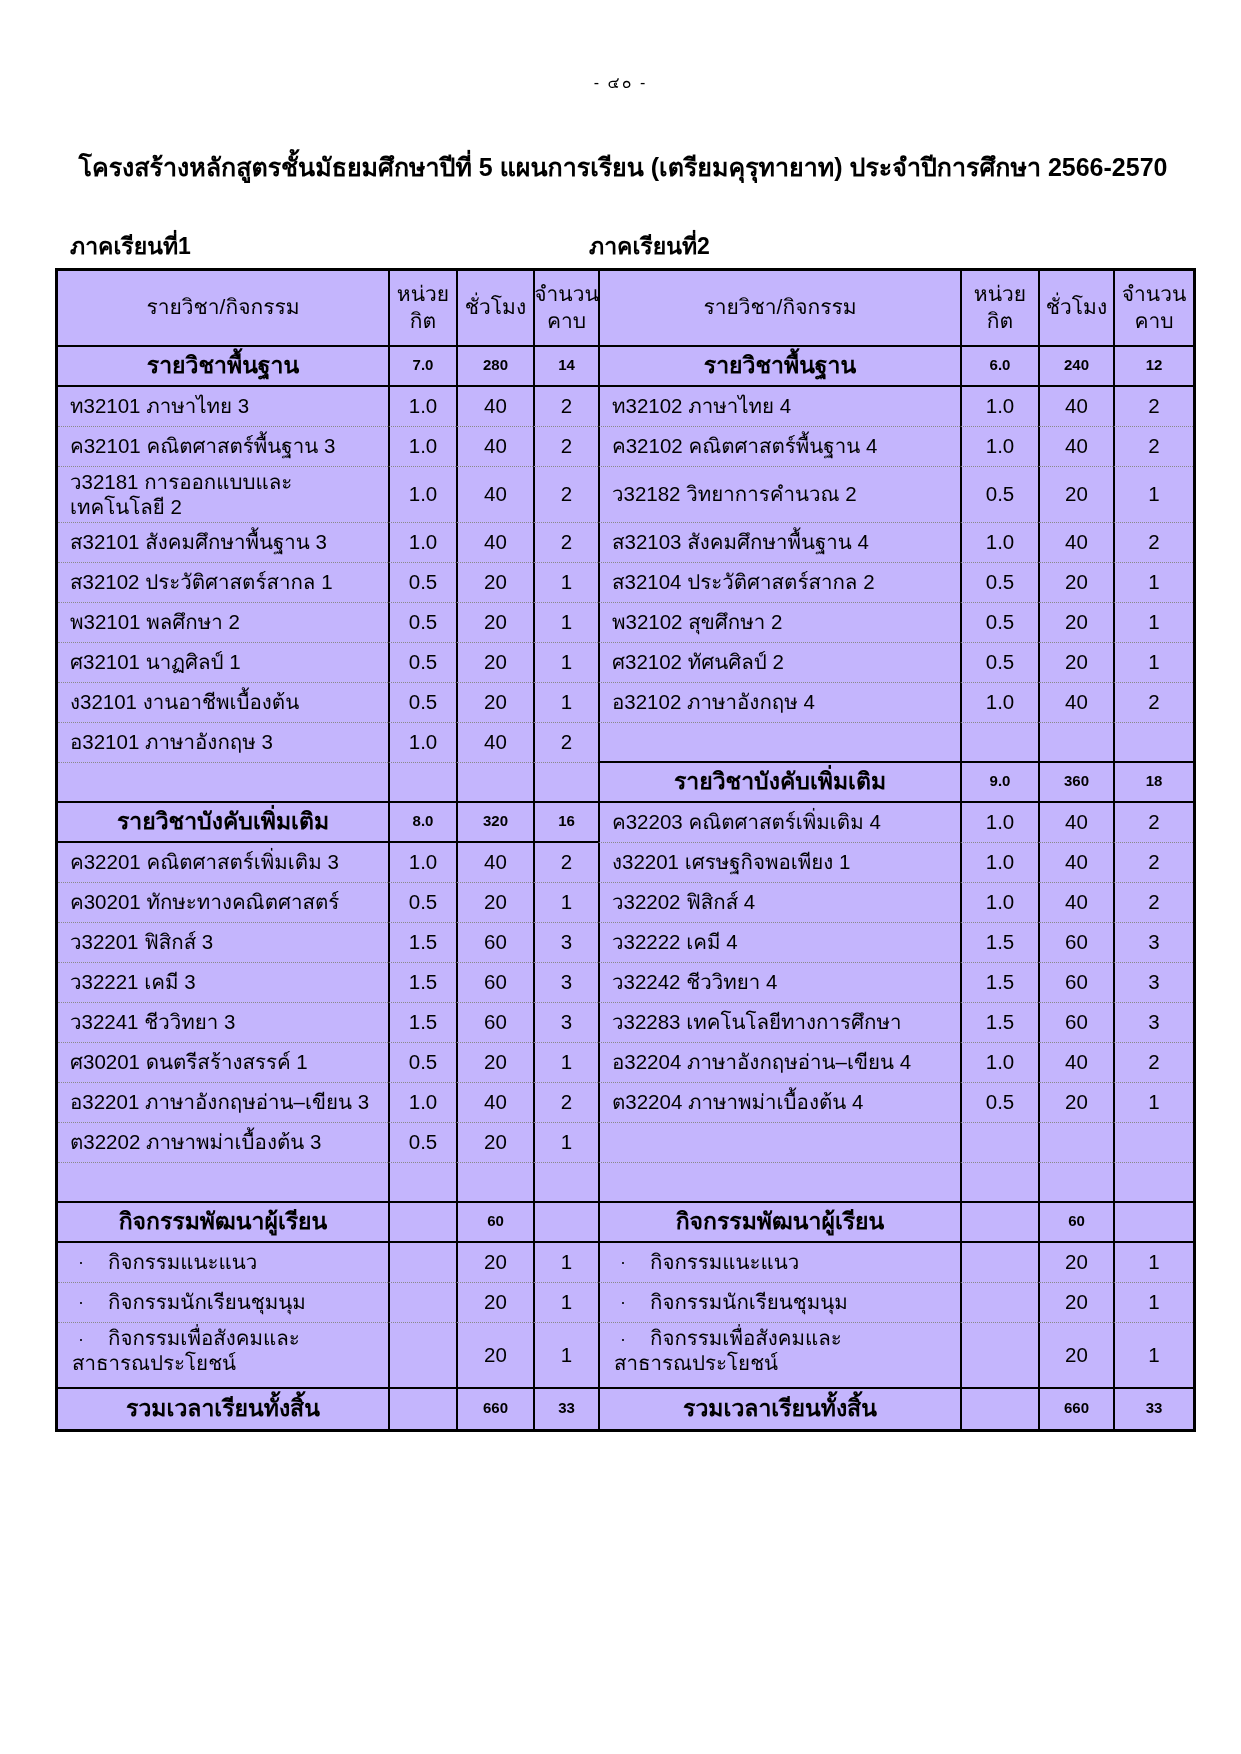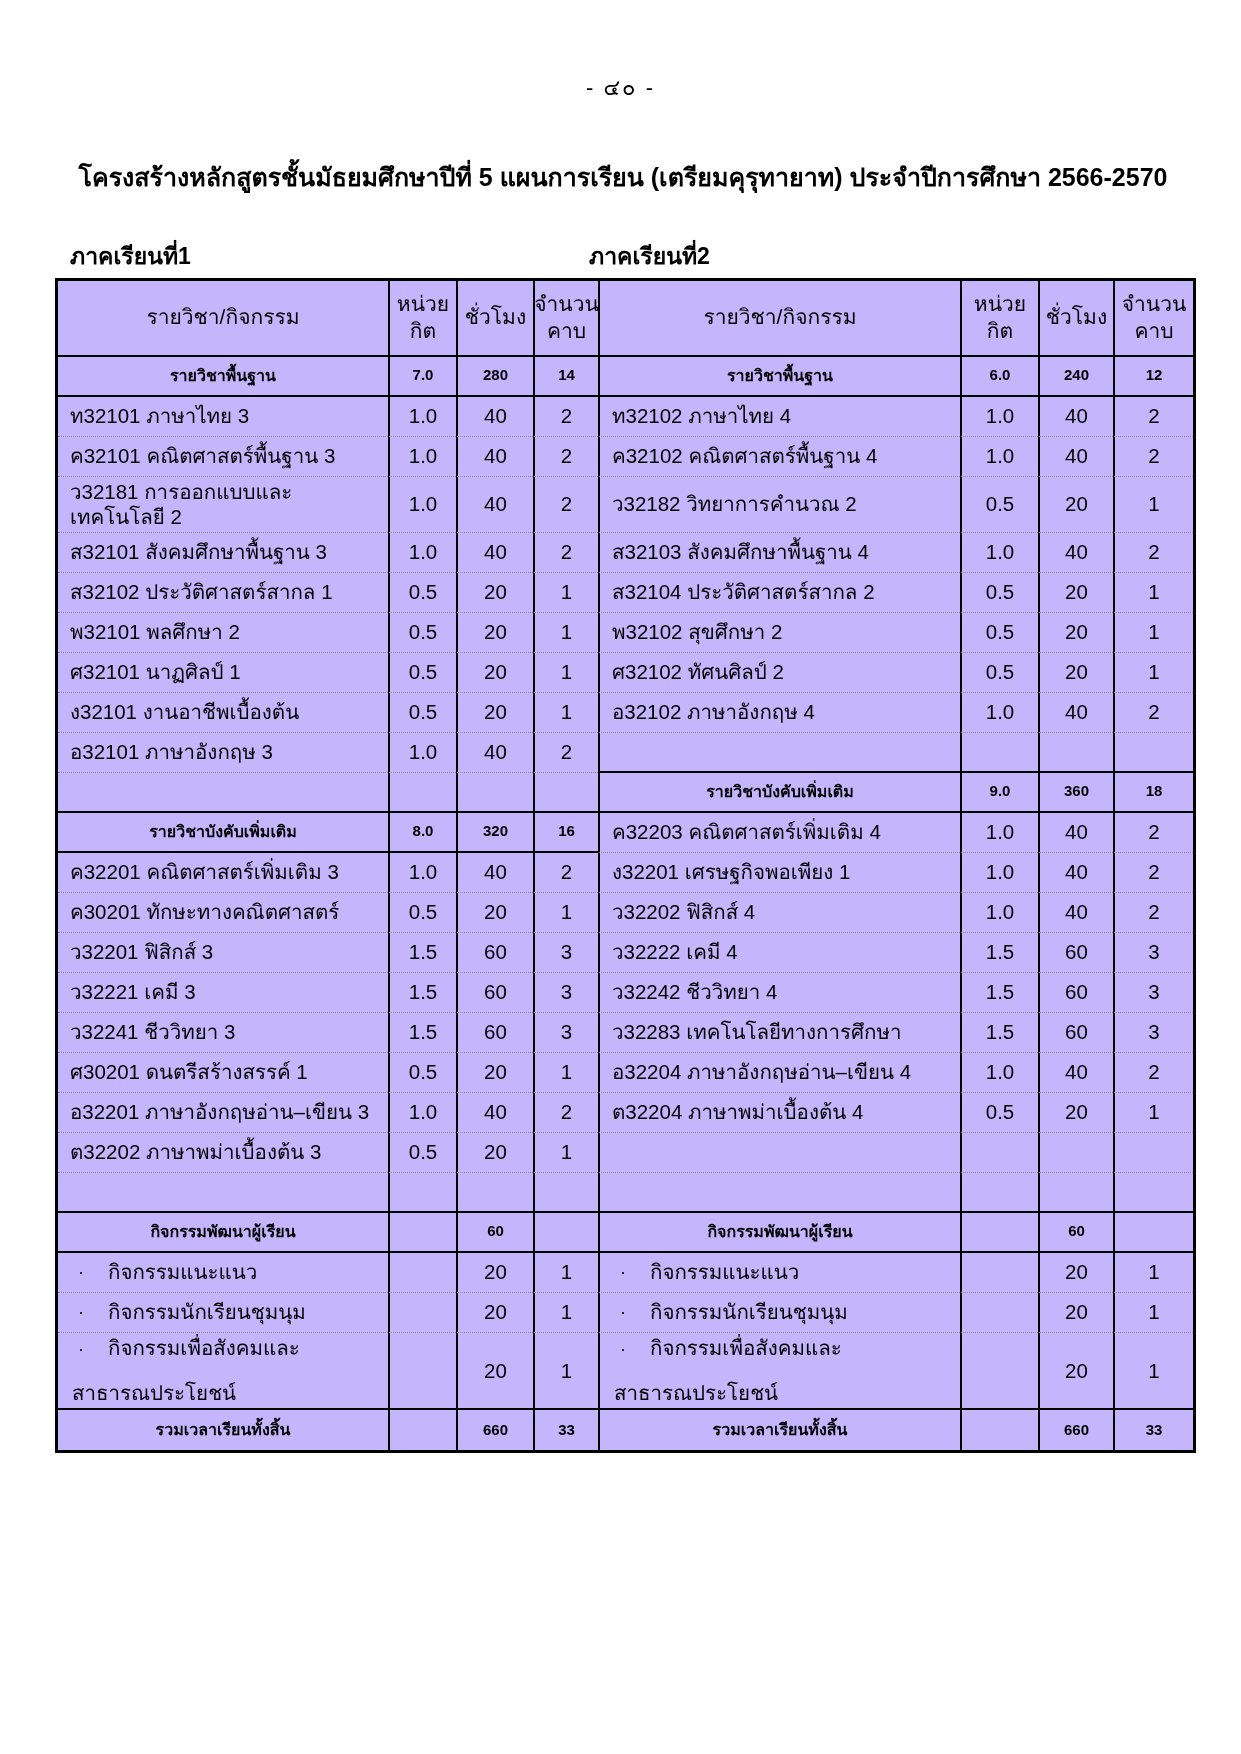--- a/index.html
+++ b/index.html
@@ -1,21 +1,21 @@
 <!DOCTYPE html>
 <html><head>
 <meta charset="utf-8">
 <style>
   html,body{margin:0;padding:0;}
   body{
     width:1241px;height:1754px;background:#ffffff;color:#000;
     font-family:"Liberation Sans","DejaVu Sans",sans-serif;
     overflow:hidden;
   }
-  .page-number{padding-top:70px;text-align:center;font-size:22px;letter-spacing:2px;}
+  .page-number{padding-top:70px;text-align:center;font-size:16px;letter-spacing:2px;}
   .doc-title{margin:56px 50px 0 55px;font-size:25px;font-weight:bold;line-height:1.3;text-align:center;}
   .labels{position:relative;margin:44px 0 8px 70px;height:32px;font-size:23px;font-weight:bold;}
   .labels .s2{position:absolute;left:519px;top:0;}
 
   .tbl{
     margin-left:55px;
     display:grid;
     grid-template-columns:330px 68px 77px 65px 362px 78px 75px 80px;
     border:3px solid #000;
     width:1135px;
@@ -26,33 +26,33 @@
     box-sizing:border-box;
     border-left:2px solid #000;
     min-height:40px;
     display:flex;align-items:center;justify-content:center;
     font-size:20.5px;line-height:1.25;
     padding:2px 4px;
     text-align:center;
   }
   .cell.c0{border-left:none;}
   .cell.name{justify-content:flex-start;text-align:left;padding-left:12px;}
-  .cell.sec{justify-content:center;text-align:center;font-weight:bold;font-size:16px;padding-left:4px;}
+  .cell.sec{justify-content:center;text-align:center;font-weight:bold;font-size:23px;padding-left:4px;}
   .cell.bold{font-weight:bold;font-size:15px;}
   .bb-dot{border-bottom:1px dotted #8a8a8a;}
   .bb-thick{border-bottom:2px solid #000;}
   .hd{
     min-height:76px;white-space:pre-line;justify-content:center;text-align:center;
     border-bottom:2px solid #000;font-size:21px;
   }
   .tall{min-height:66px;}
   .blt{display:inline-block;flex:none;width:30px;padding-left:8px;font-size:18px;}
   .b2{flex-direction:column;align-items:flex-start;justify-content:center;padding-left:6px;}
   .b2 .l1{display:flex;align-items:baseline;}
-  .b2 .l2{padding-left:2px;margin-top:20px;}
+  .b2 .l2{padding-left:2px;}
 </style>
 </head>
 <body>
 
 <div class="page-number">- ๔๐ -</div>
 
 <div class="doc-title">โครงสร้างหลักสูตรชั้นมัธยมศึกษาปีที่ 5 แผนการเรียน (เตรียมคุรุทายาท) ประจำปีการศึกษา 2566-2570</div>
 
 <div class="labels">
   <span class="s1">ภาคเรียนที่1</span>

